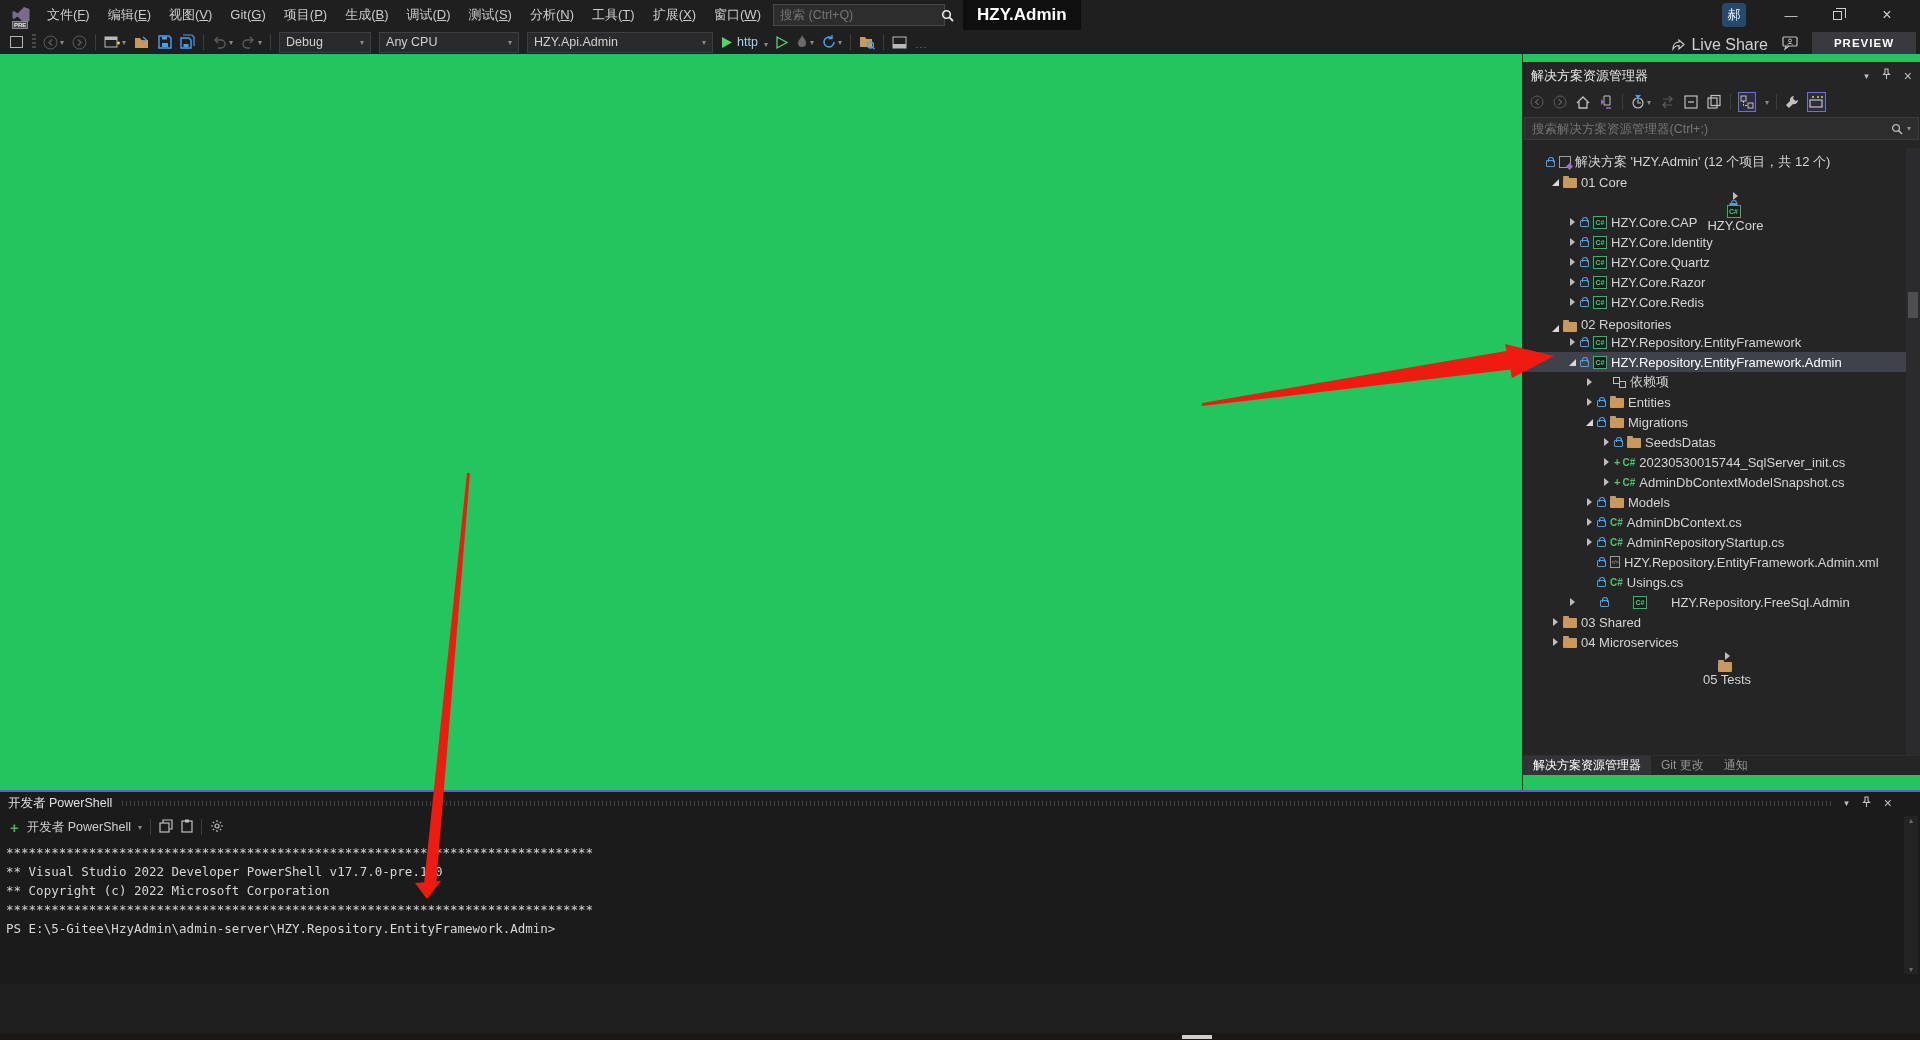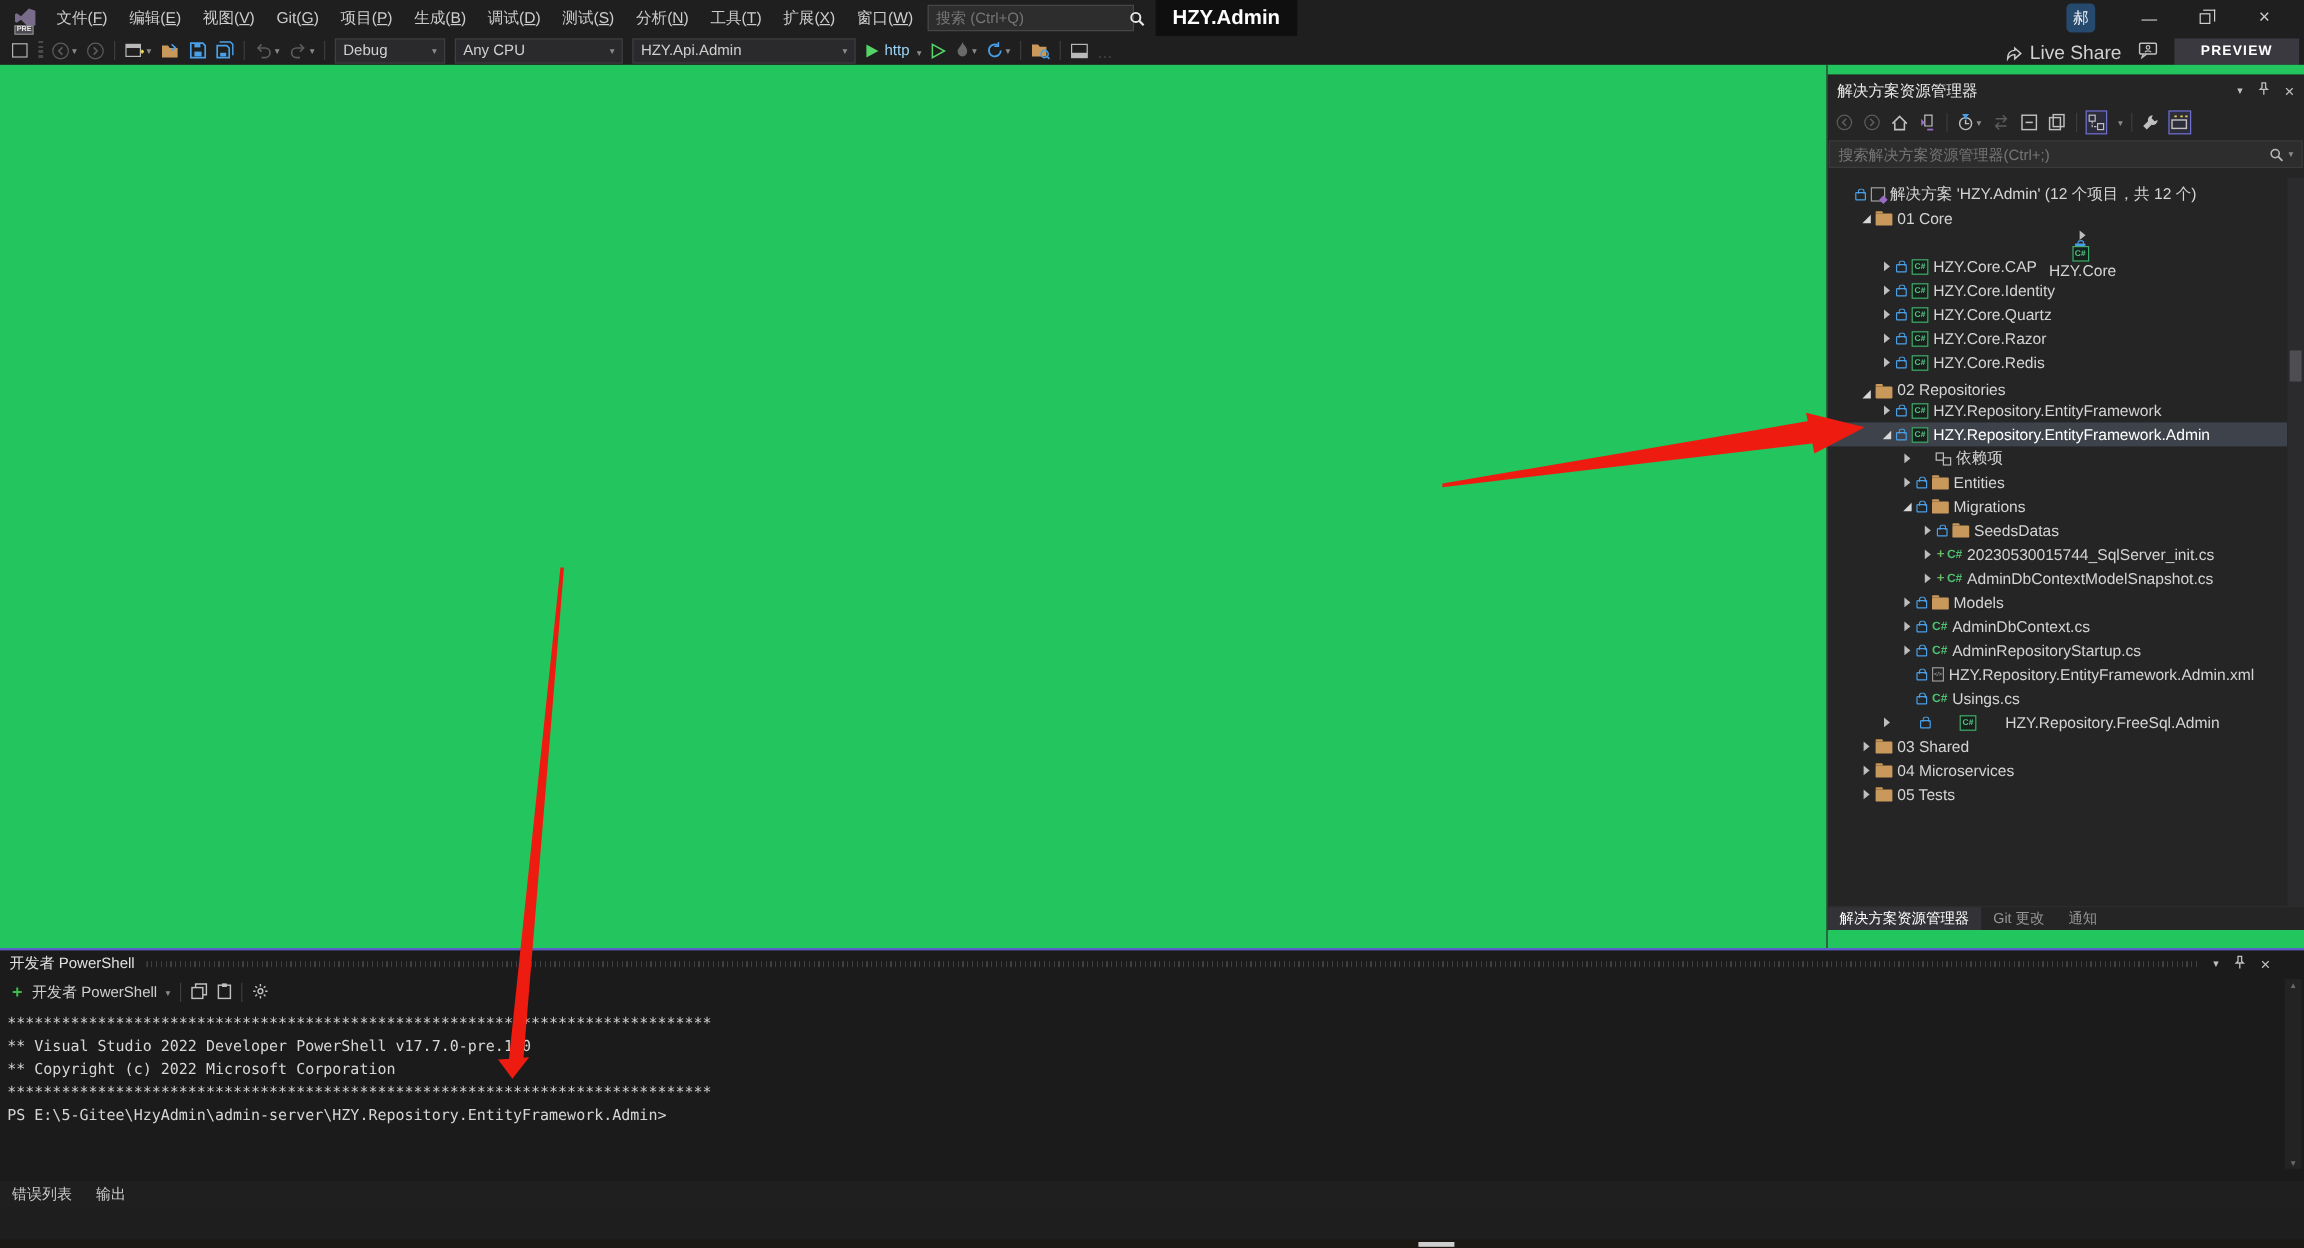--- a/index.html
+++ b/index.html
@@ -638,21 +638,21 @@
           </div>
           <div class="trow" style="padding-left: 25px;">
             <span class="exp">
               <span class="exp-c"></span>
             </span>
             <span class="ico">
               <span class="ico-folder"></span>
             </span>
             <span>04 Microservices</span>
           </div>
-          <div class="trow" style="padding-left: 25px;">
+          <div class="trow" style="padding-left: 25px; flex-direction: column;">
             <span class="exp">
               <span class="exp-c"></span>
             </span>
             <span class="ico">
               <span class="ico-folder"></span>
             </span>
             <span>05 Tests</span>
           </div>
         </div>
       <div class="sol-scroll">
@@ -704,24 +704,20 @@
             <path d="M7 1v2M7 11v2M1 7h2M11 7h2M2.8 2.8l1.4 1.4M9.8 9.8l1.4 1.4M11.2 2.8 9.8 4.2M4.2 9.8l-1.4 1.4" stroke="#c0c0c0" stroke-width="1.2"></path>
           </svg></span>
     </div>
     <div class="term-content" id="termlines"><div>******************************************************************************</div><div>** Visual Studio 2022 Developer PowerShell v17.7.0-pre.1.0</div><div>** Copyright (c) 2022 Microsoft Corporation</div><div>******************************************************************************</div><div>PS E:\5-Gitee\HzyAdmin\admin-server\HZY.Repository.EntityFramework.Admin&gt;</div></div>
     <div class="term-scroll">
       <span>▴</span>
         <span>▾</span>
     </div>
   </div>
 
-  <div class="bottom-tabs" id="bottomtabs">
-      <div class="btab">错误列表</div>
-      <div class="btab">输出</div>
-    </div>
 
   <div class="statusbar">
     <div class="sb-left">
       <span class="bubble"></span>
       <span>就绪</span>
     </div>
     <div class="sb-right">
       <span class="sb-item">
         <span>↑↓</span>
         <span>0 / 0</span>

